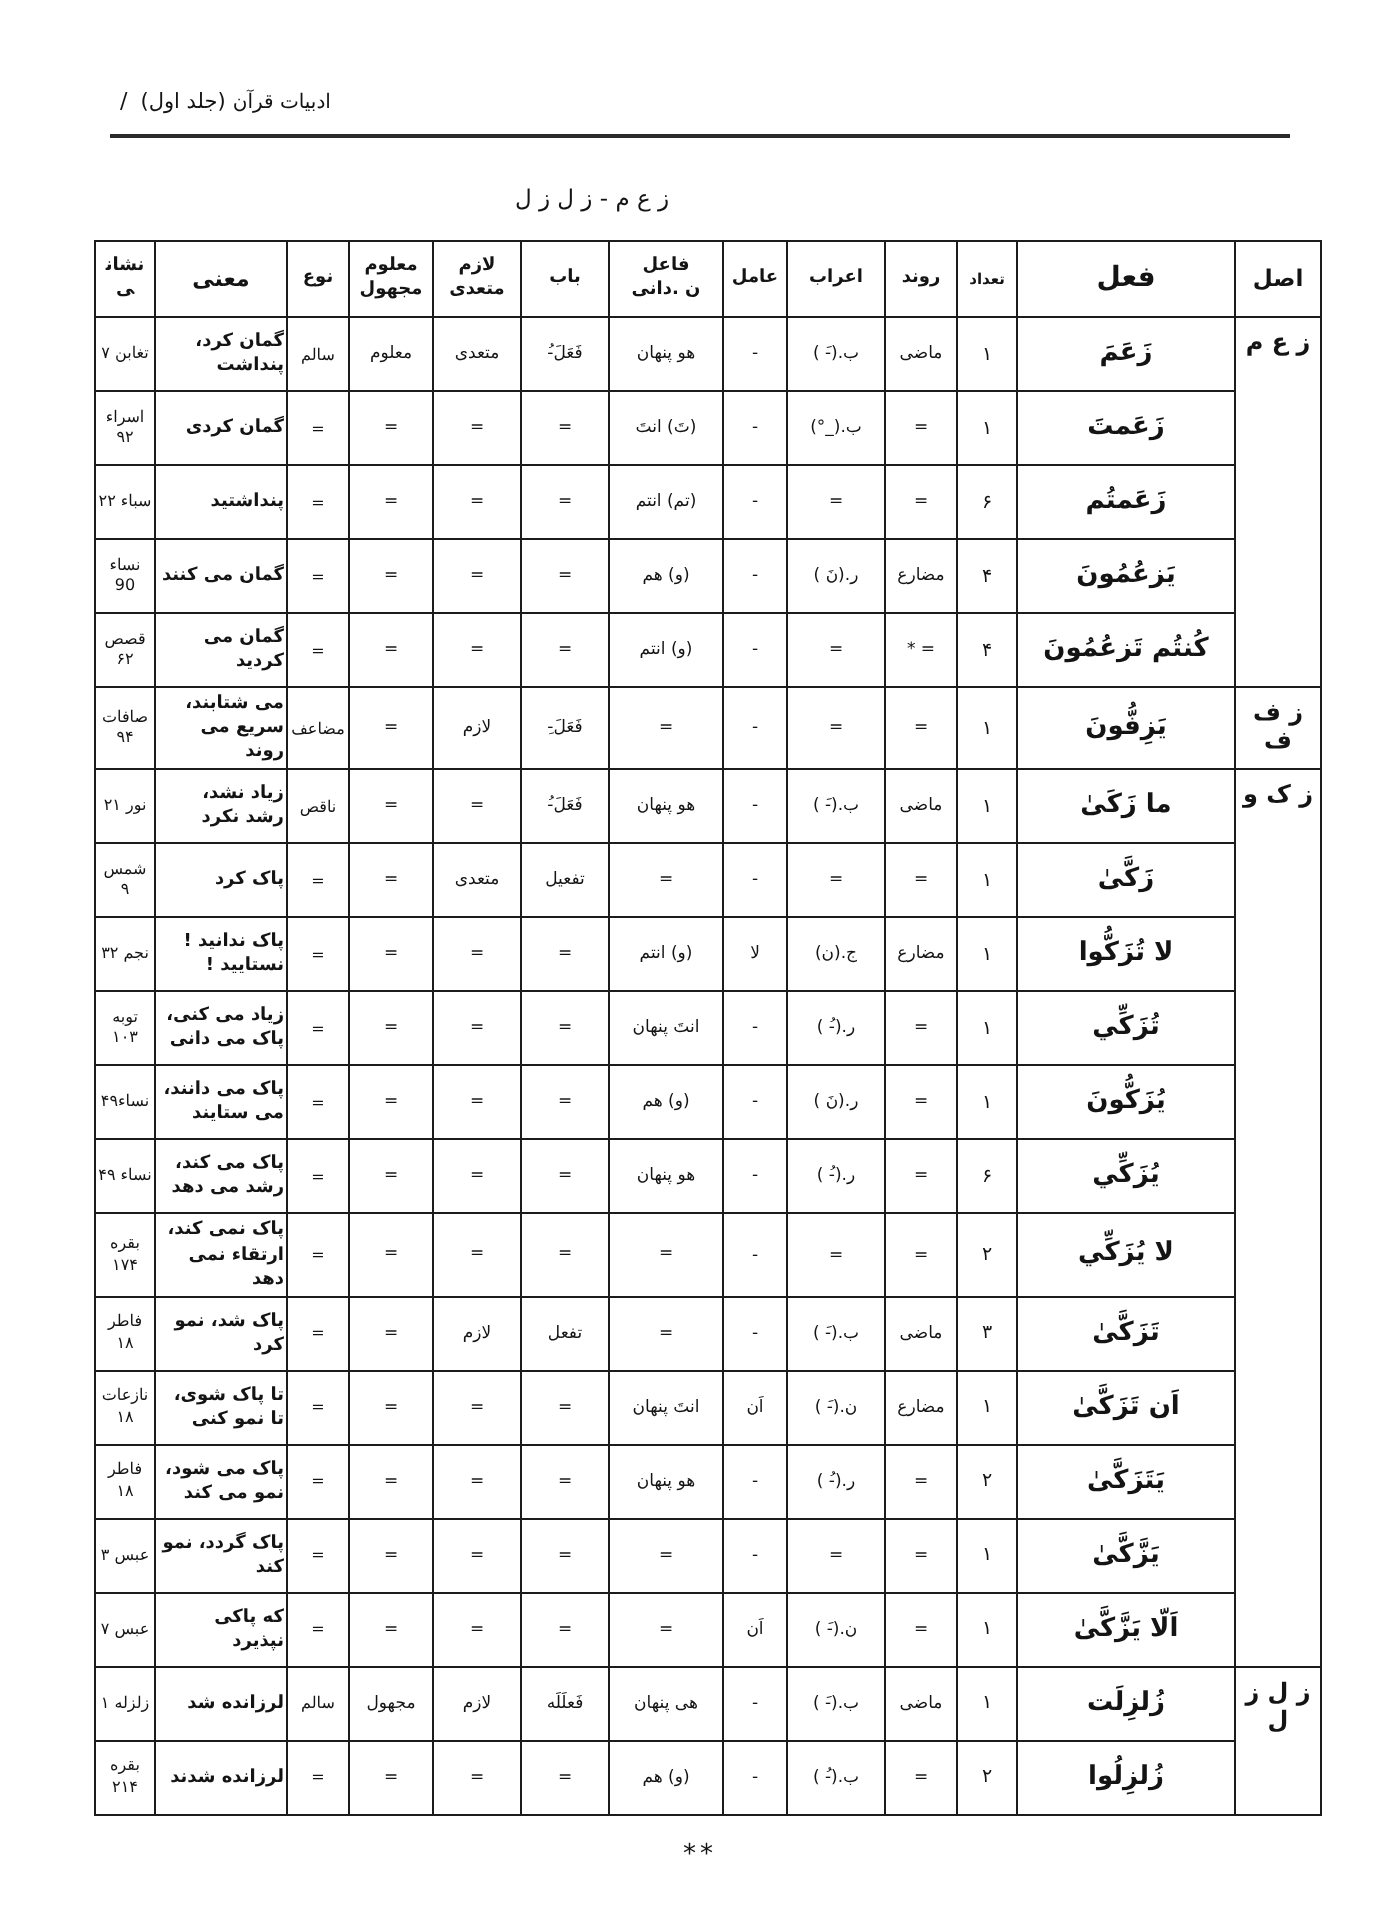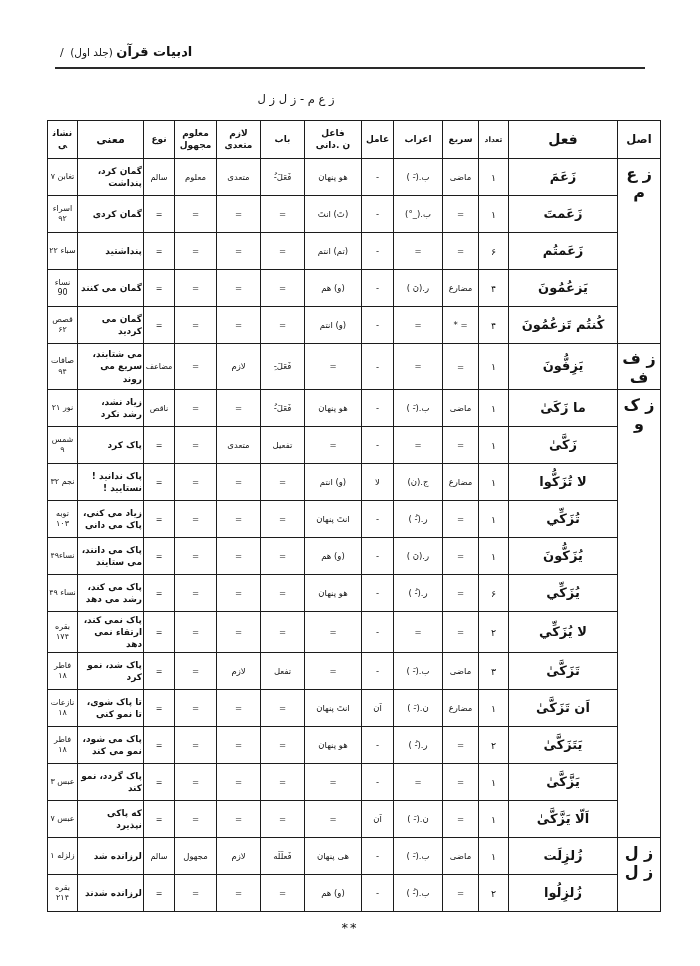--- a/index.html
+++ b/index.html
@@ -9,21 +9,21 @@
     color:#141414;
     font-family:"DejaVu Sans", sans-serif;
     position:relative;
     overflow:hidden;
   }
   .page-header {
     position:absolute; top:44px; left:60px;
     direction:rtl; white-space:nowrap;
     font-size:11px; color:#141414;
   }
-  .book-title { font-weight:bold; font-size:13px; }
+  .book-title { font-weight:normal; font-size:10px; }
   .volume { font-size:10.5px;margin-top:24px; }
   .sep { font-size:11px; margin-right:3px; }
   .rule {
     position:absolute; top:67px; left:55px; width:590px;
     border-top:2px solid #2a2a2a;
   }
   .section-title {
     position:absolute; top:92px; left:0; width:592px;
     text-align:center; direction:rtl;
     font-size:11.5px; letter-spacing:1px; font-weight:500;
@@ -49,21 +49,21 @@
   th.h-mani { font-size:11px; }
   td.c-fel { font-size:13px; font-weight:bold; line-height:1.1;border-radius:11px; }
   td.c-tedad { font-size:9.5px; }
   td.c-zaman, td.c-amel { font-size:8.5px; }
   td.c-erab { font-size:8.5px; line-height:1.2; }
   td.c-fael, td.c-bab, td.c-lazem, td.c-malum { font-size:8.5px; line-height:1.25; }
   td.c-no { font-size:8px; }
   td.c-mani { font-weight:bold; font-size:9px; line-height:1.35;text-align:right; }
   td.c-neshani { font-size:8px; line-height:1.3; }
   td.root-cell {
-    vertical-align:top; font-weight:bold; font-size:16px;
+    vertical-align:top; font-weight:bold; font-size:12px;
     padding-top:5px; letter-spacing:1px;
   }
   .footer-mark {
     position:absolute; top:920px; left:0; width:700px;
     text-align:center; font-size:13px; letter-spacing:2px;
   }
 </style>
 </head>
 <body>
 
@@ -94,21 +94,21 @@
         <col style="width:42px">
         <col style="width:31px">
         <col style="width:66px">
         <col style="width:30px">
       </colgroup>
       <thead>
         <tr>
           <th class="h-asl">اصل</th>
           <th class="h-fel">فعل</th>
           <th class="h-tedad">تعداد</th>
-          <th class="h-zaman">سریع</th>
+          <th class="h-zaman">روند</th>
           <th class="h-erab">اعراب</th>
           <th class="h-amel">عامل</th>
           <th class="h-fael">فاعل
 ن .دانی</th>
           <th class="h-bab">باب</th>
           <th class="h-lazem">لازم
 متعدی</th>
           <th class="h-malum">معلوم
 مجهول</th>
           <th class="h-no">نوع</th>

